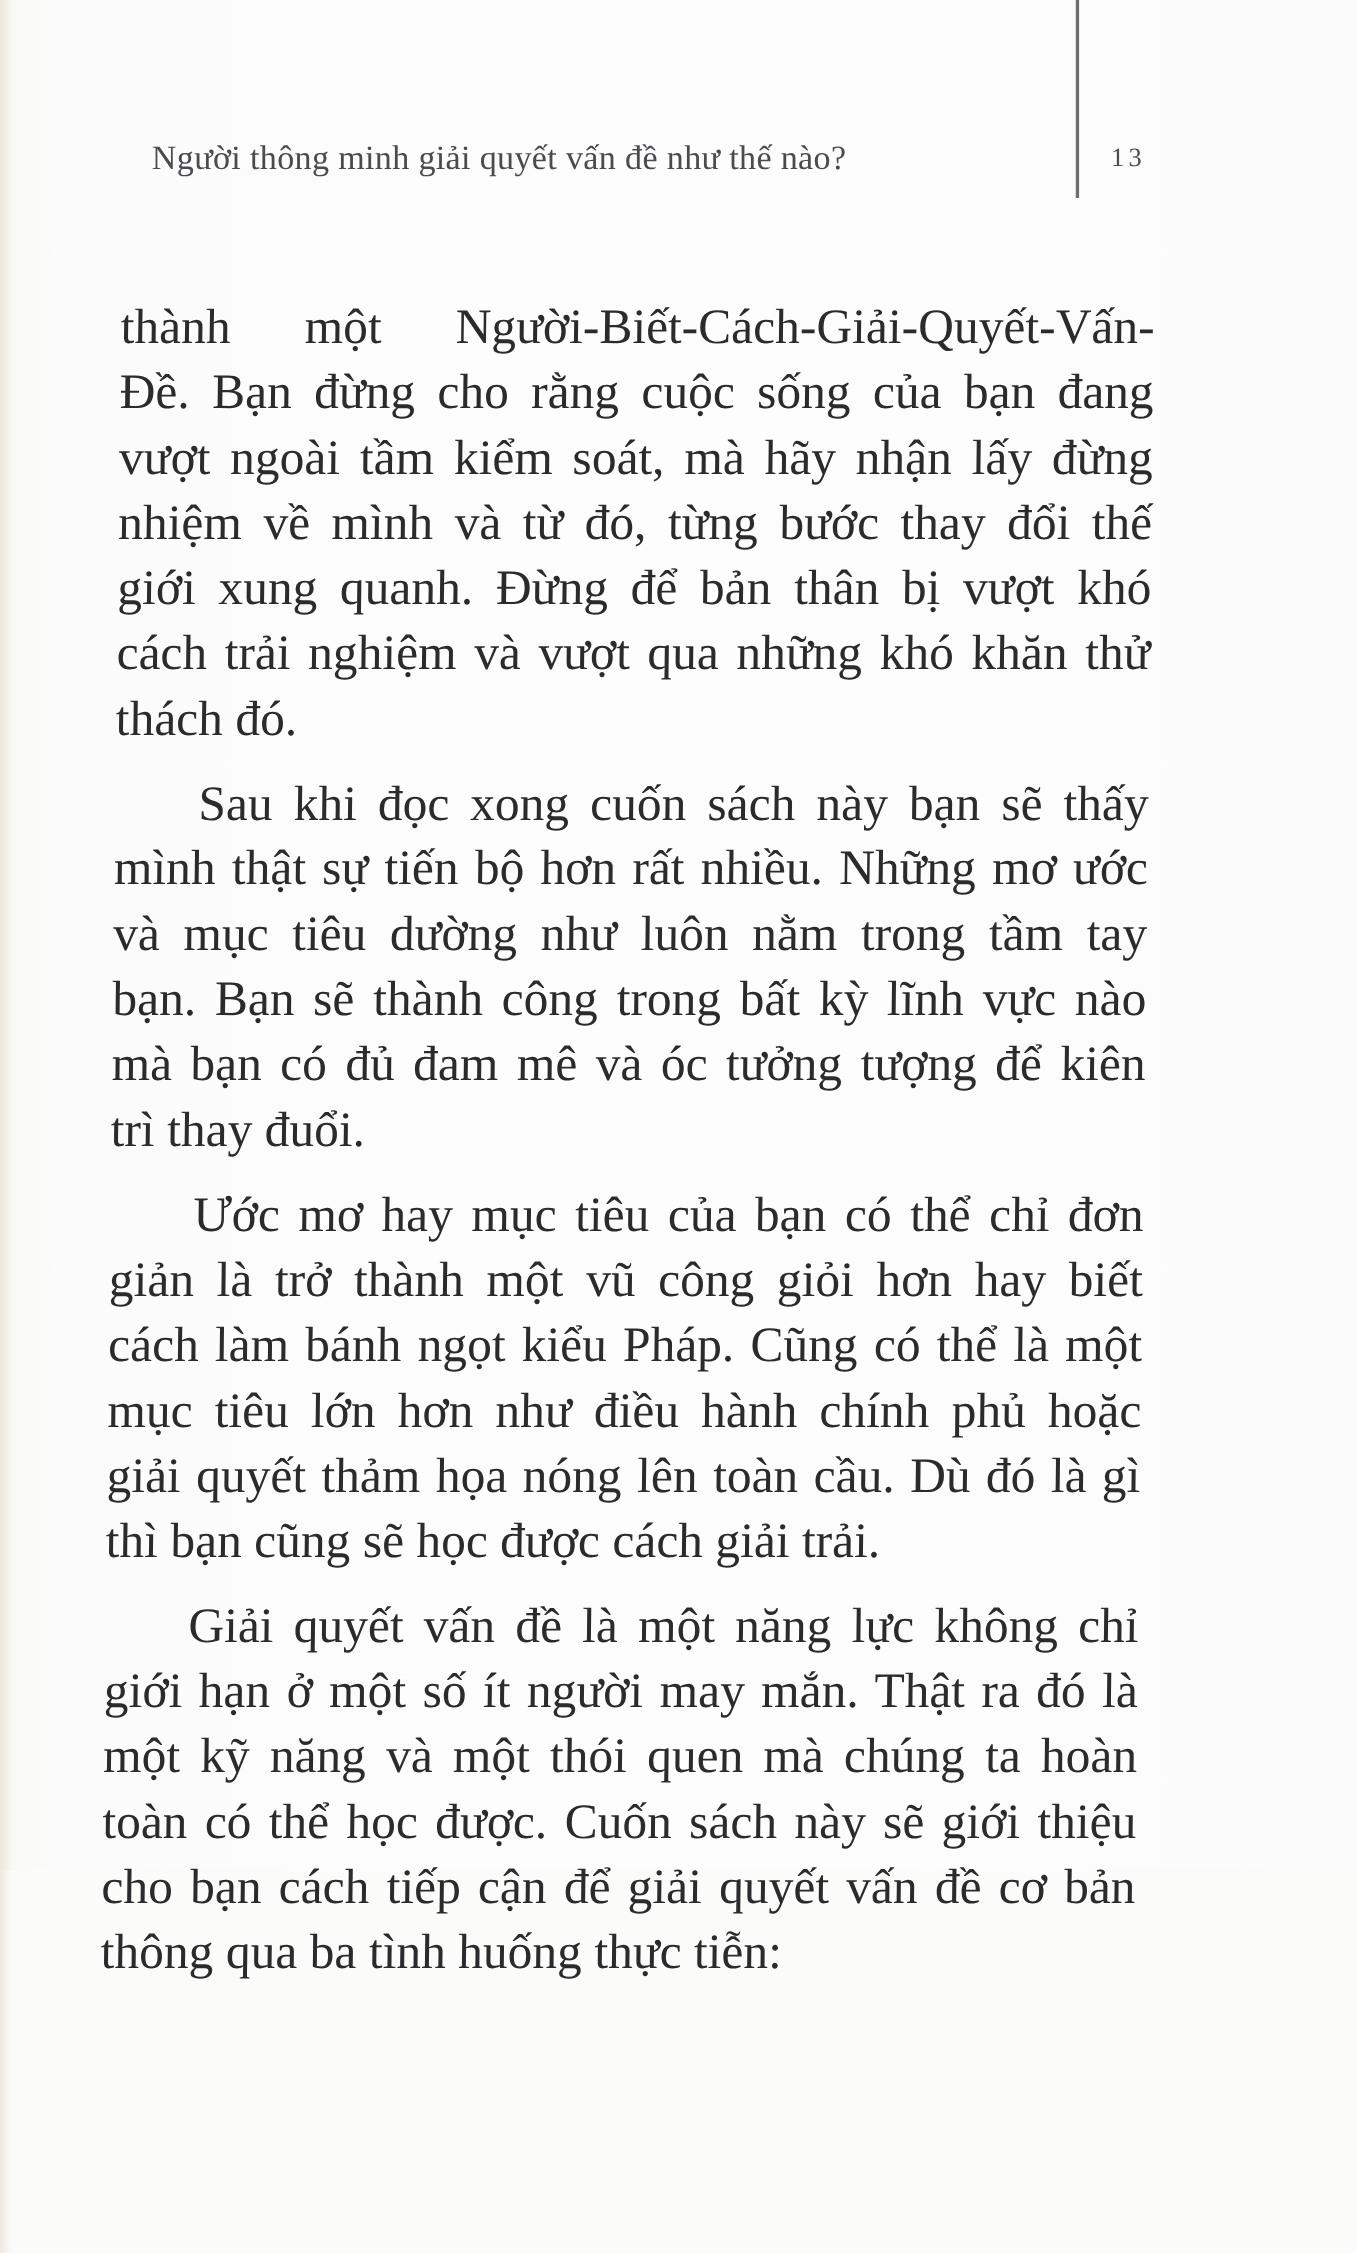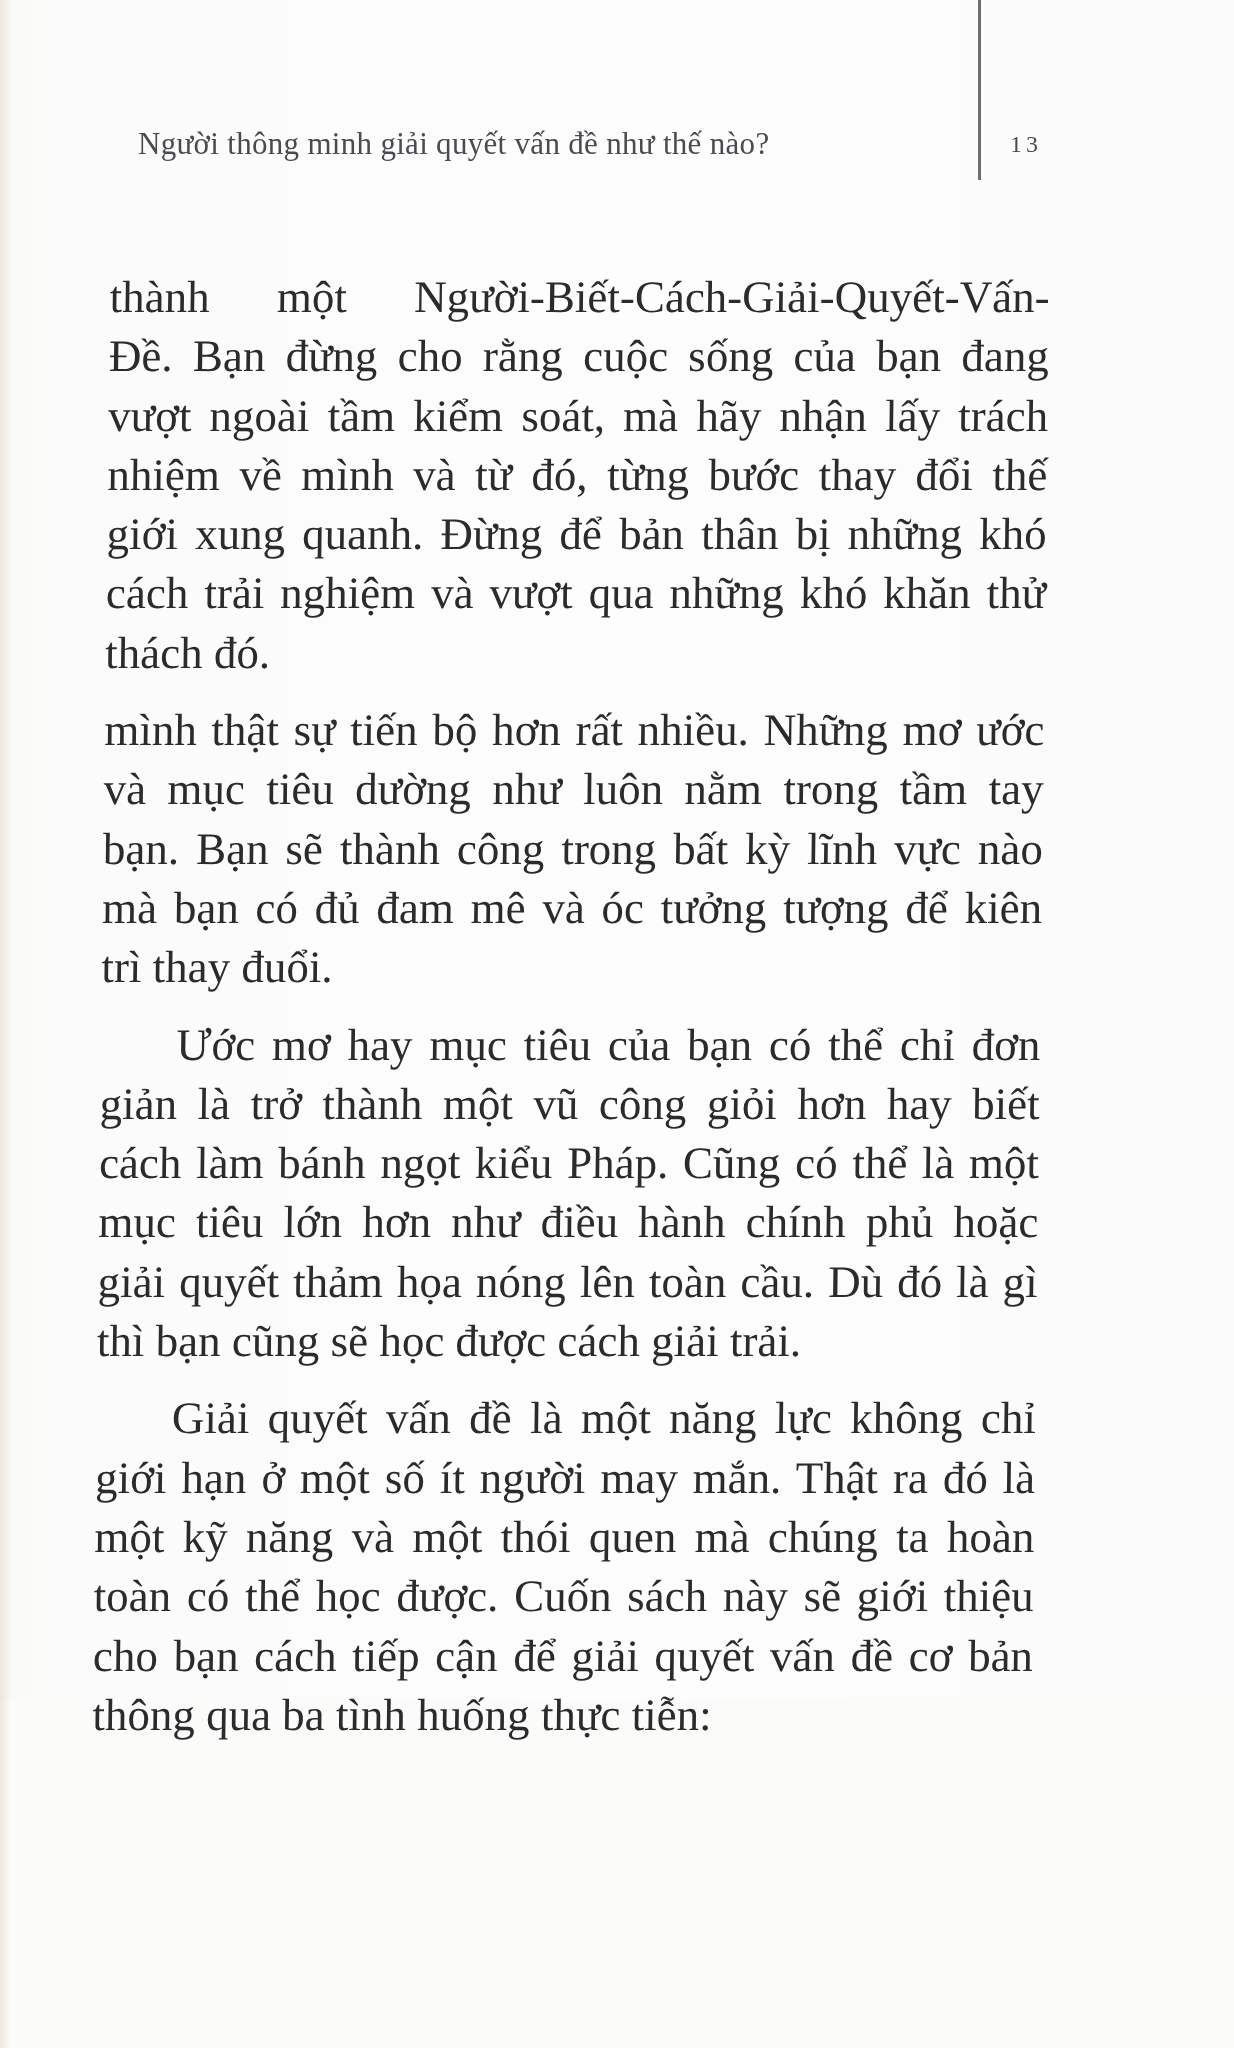--- a/index.html
+++ b/index.html
@@ -90,27 +90,28 @@
   <div class="edge-shadow"></div>
 
   <div class="running-header">Người thông minh giải quyết vấn đề như thế nào?</div>
   <div class="header-rule"></div>
   <div class="page-number">13</div>
 
   <div class="body-text">
     <p class="para">
       <span class="line first">thành một Người-Biết-Cách-Giải-Quyết-Vấn-</span>
       <span class="line">Đề. Bạn đừng cho rằng cuộc sống của bạn đang</span>
-      <span class="line">vượt ngoài tầm kiểm soát, mà hãy nhận lấy trách</span>
+      <span class="line">vượt ngoài tầm kiểm soát, mà hãy nhận lấy đừng</span>
       <span class="line">nhiệm về mình và từ đó, từng bước thay đổi thế</span>
-      <span class="line">giới xung quanh. Đừng để bản thân bị những khó</span>
+      <span class="line">giới xung quanh. Đừng để bản thân bị vượt khó</span>
       <span class="line">cách trải nghiệm và vượt qua những khó khăn thử</span>
       <span class="line last">thách đó.</span>
     </p>
     <p class="para indent">
+      <span class="line first">Sau khi đọc xong cuốn sách này bạn sẽ thấy</span>
       <span class="line">mình thật sự tiến bộ hơn rất nhiều. Những mơ ước</span>
       <span class="line">và mục tiêu dường như luôn nằm trong tầm tay</span>
       <span class="line">bạn. Bạn sẽ thành công trong bất kỳ lĩnh vực nào</span>
       <span class="line">mà bạn có đủ đam mê và óc tưởng tượng để kiên</span>
       <span class="line last">trì thay đuổi.</span>
     </p>
     <p class="para indent">
       <span class="line first">Ước mơ hay mục tiêu của bạn có thể chỉ đơn</span>
       <span class="line">giản là trở thành một vũ công giỏi hơn hay biết</span>
       <span class="line">cách làm bánh ngọt kiểu Pháp. Cũng có thể là một</span>

